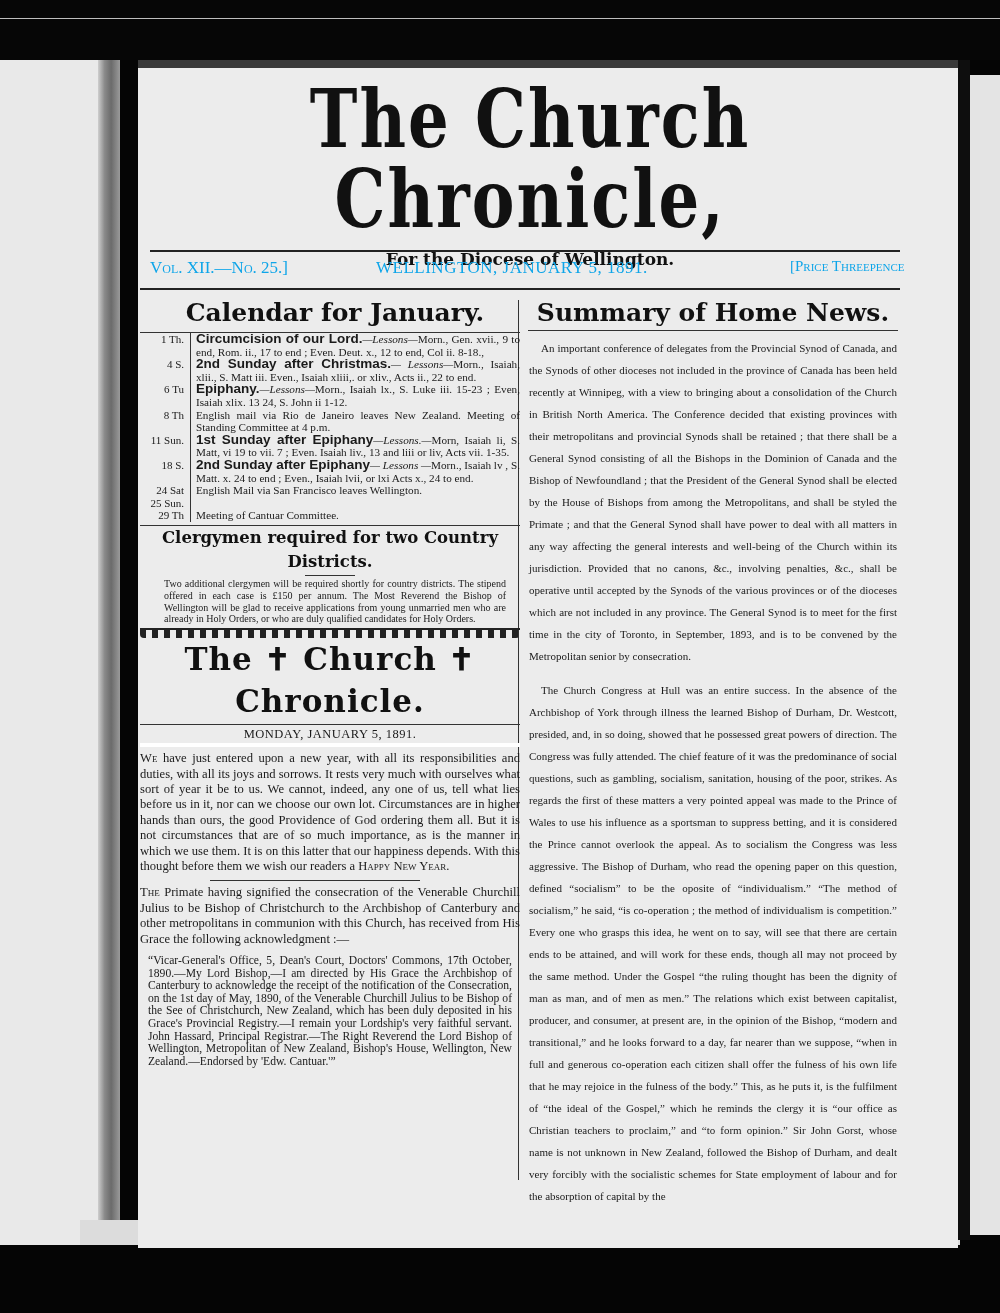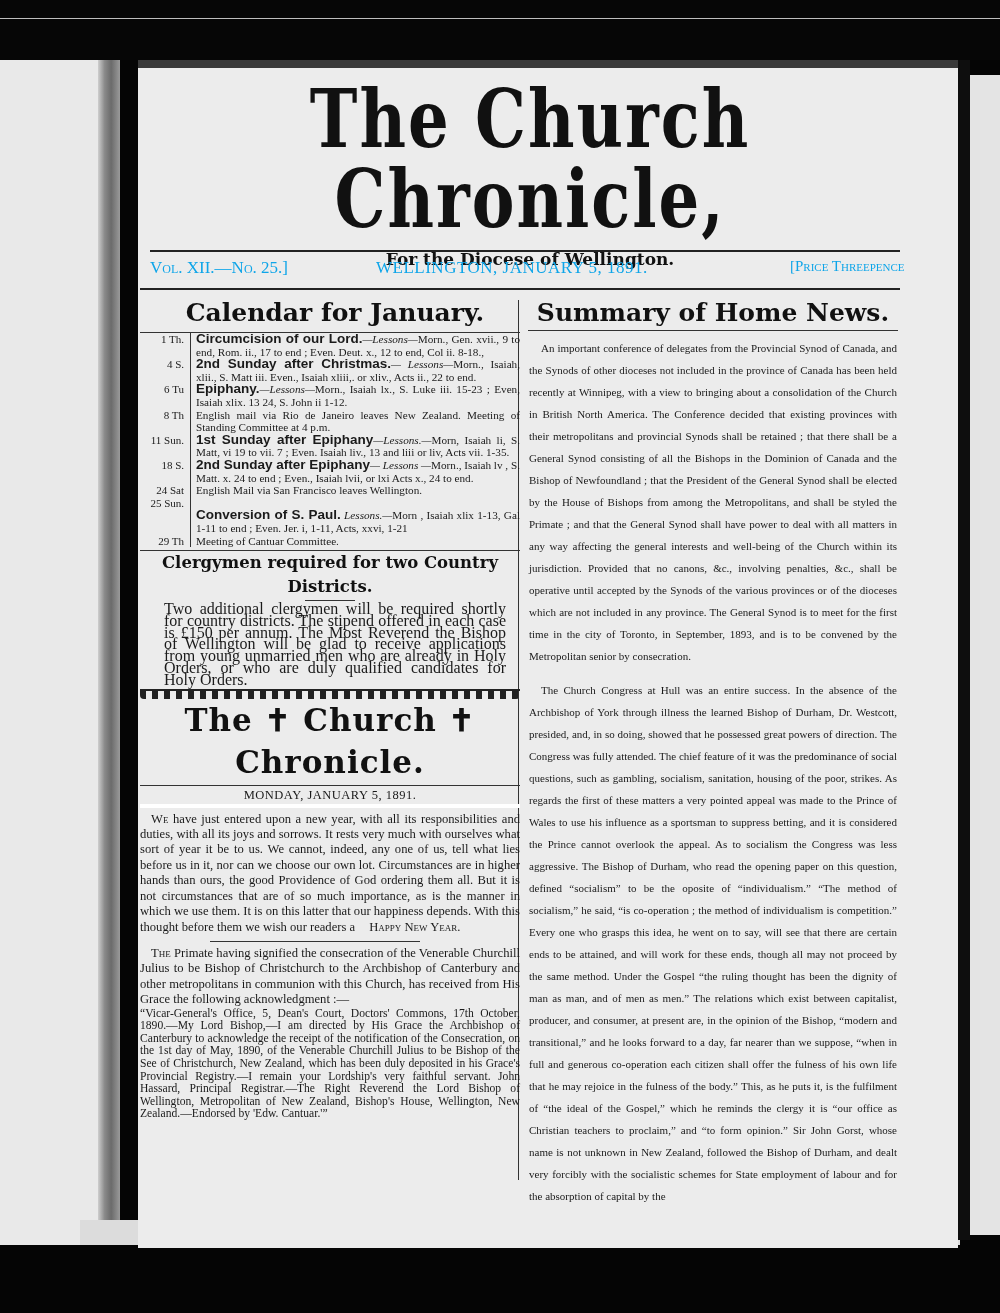--- a/index.html
+++ b/index.html
@@ -29,28 +29,28 @@
   .bl-cal{font-size:25px;line-height:34px;margin-left:10px;}
   .bl-summary{font-size:25px;line-height:34px;border-bottom:1px solid #333;margin:0 0 6px 0;}
   .cal-table{margin-top:2px;border-top:1px solid #333;font-size:11.2px;line-height:12.6px;}
   .cal-row{display:flex;}
   .cal-date{width:44px;text-align:right;padding-right:6px;border-right:1px solid #333;flex:none;font-size:11px;}
   .cal-body{padding-left:5px;flex:1;text-align:justify;}
   .cal-head{font-family:"Liberation Sans","DejaVu Sans",sans-serif;font-weight:bold;font-size:13.5px;}
   .it{font-style:italic;}
   .bl-clergy{font-size:16.5px;line-height:24px;border-top:1px solid #333;margin-top:3px;}
   .short-rule{width:50px;height:1px;background:#333;margin:1px auto 2px;}
-  .clergy-text{font-size:16px;line-height:11.8px;margin:0 14px 0 24px;text-align:justify;}
+  .clergy-text{font-size:10px;line-height:11.8px;margin:0 14px 0 24px;text-align:justify;}
   .ornament{height:8px;margin-top:3px;border-top:2px solid #222;background:repeating-linear-gradient(90deg,#222 0 6px,transparent 6px 12px);border-radius:0 0 4px 4px;}
   .bl-chron{font-size:31px;line-height:42px;letter-spacing:1px;}
   .monday{text-align:center;font-size:12.5px;letter-spacing:.5px;border-top:1px solid #333;border-bottom:4px solid #ffffff;padding:2px 0 1px;margin-top:2px;}
   .para{font-size:12.6px;line-height:15.4px;text-align:justify;margin:4px 0 0 0;}
-  .sc{font-variant:small-caps;margin-left:11px;}
+  .sc{font-variant:small-caps;}
   .mid-rule{width:210px;height:1px;background:#333;margin:6px 0 0 70px;}
-  .para-small{font-size:11.6px;line-height:12.6px;text-align:justify;margin:0;}
+  .para-small{font-size:11.6px;line-height:12.6px;text-align:justify;margin:8px;}
   .right-para{font-size:11px;line-height:22px;text-align:justify;margin:1px;text-indent:12px;}
   .right-para.gap{margin-top:12px;}
 </style>
 </head>
 <body>
 
 <div class="top-band"></div>
 <div class="top-line"></div>
 <div class="left-page"></div>
 <div class="left-page-edge"></div>
@@ -104,24 +104,20 @@
       <div class="cal-body"><span class="cal-head">2nd Sunday after Epiphany</span><span class="it">— Lessons —</span><span>Morn., Isaiah lv , S. Matt. x. 24 to end ; Even., Isaiah lvii, or lxi Acts x., 24 to end.</span></div>
     </div>
     <div class="cal-row">
       <div class="cal-date">24 Sat</div>
       <div class="cal-body"><span>English Mail via San Francisco leaves Wellington.</span></div>
     </div>
     <div class="cal-row">
       <div class="cal-date">25 Sun.</div>
     </div>
     <div class="cal-row">
-      <div class="cal-date"></div>
-      <div class="cal-body"><span class="cal-head">Conversion of S. Paul.</span> <span class="it">Lessons.—</span><span>Morn , Isaiah xlix 1-13, Gal 1-11 to end ; Even. Jer. i, 1-11, Acts, xxvi, 1-21</span></div>
-    </div>
-    <div class="cal-row">
       <div class="cal-date">29 Th</div>
       <div class="cal-body"><span>Meeting of Cantuar Committee.</span></div>
     </div>
   </div>
 
   <div class="blackletter bl-clergy">Clergymen required for two Country Districts.</div>
   <div class="short-rule"></div>
   <p class="clergy-text">Two additional clergymen will be required shortly for country districts. The stipend offered in each case is £150 per annum. The Most Reverend the Bishop of Wellington will be glad to receive applications from young unmarried men who are already in Holy Orders, or who are duly qualified candidates for Holy Orders.</p>
 
   <div class="ornament"></div>

